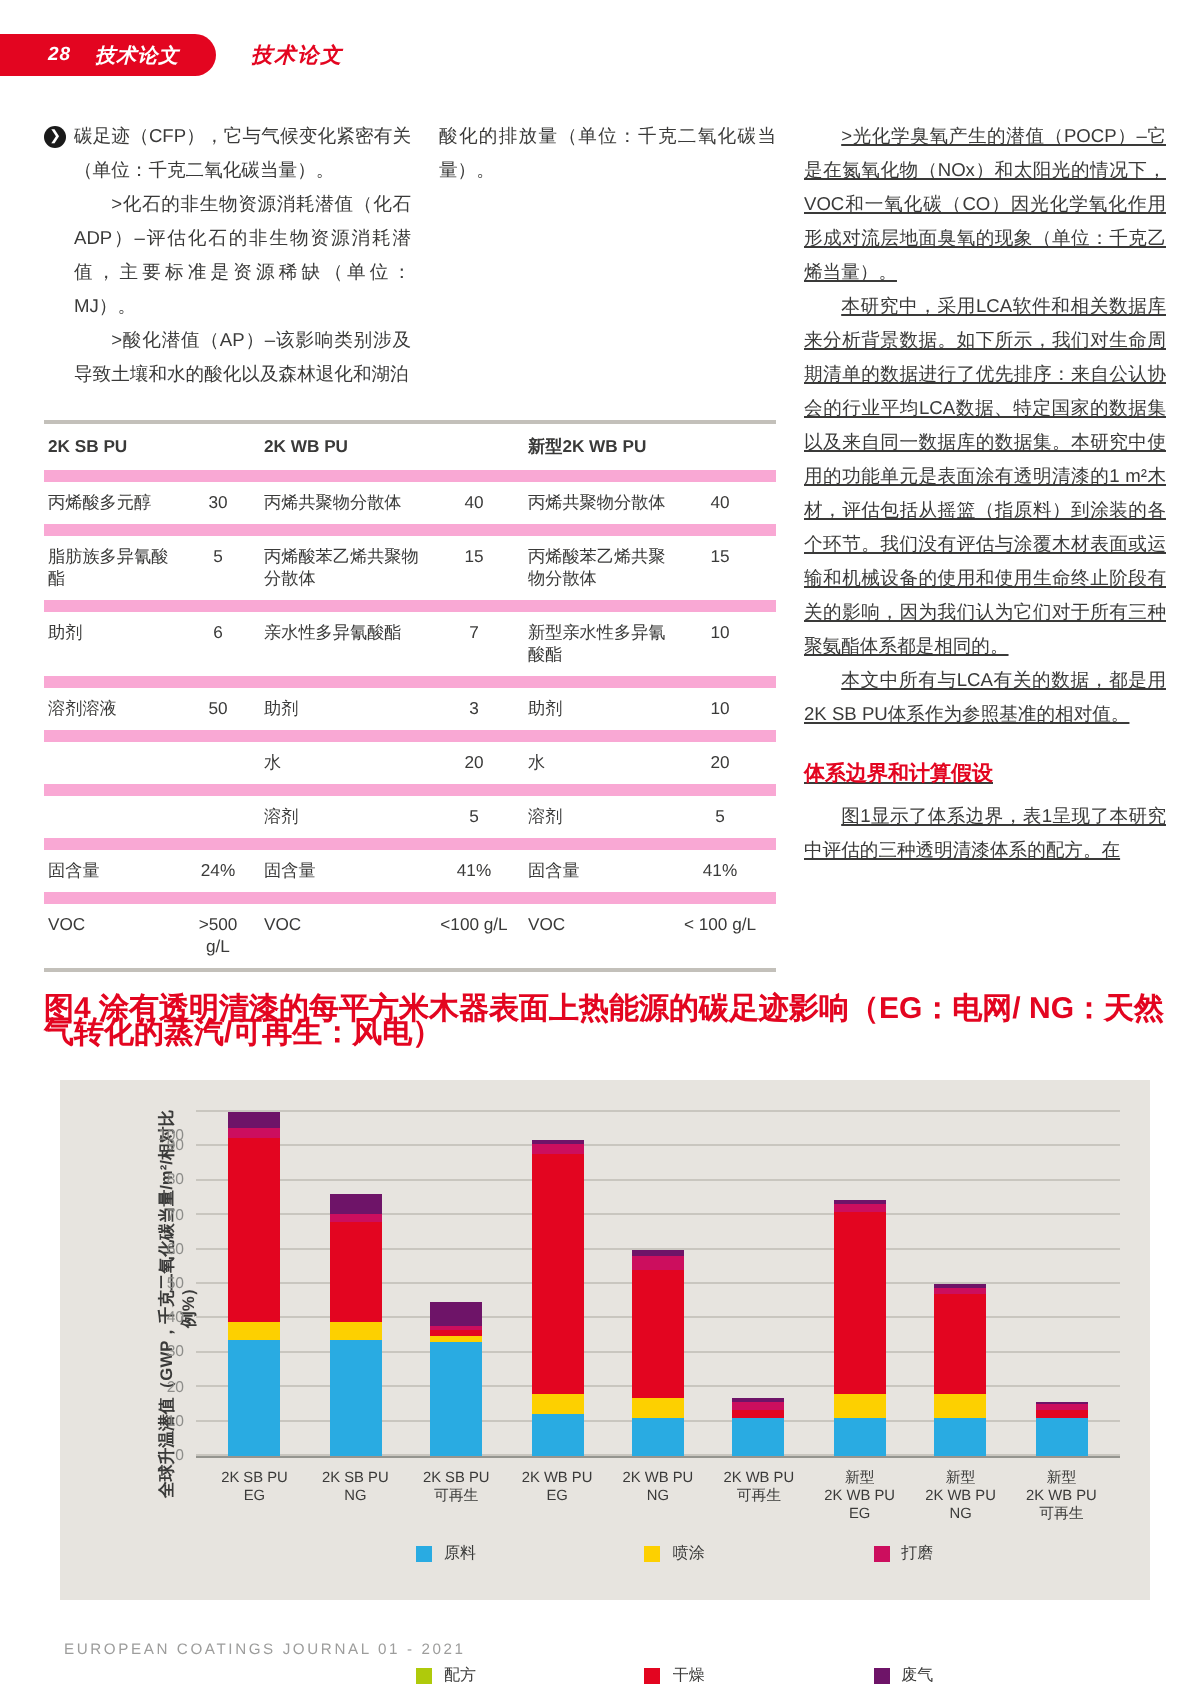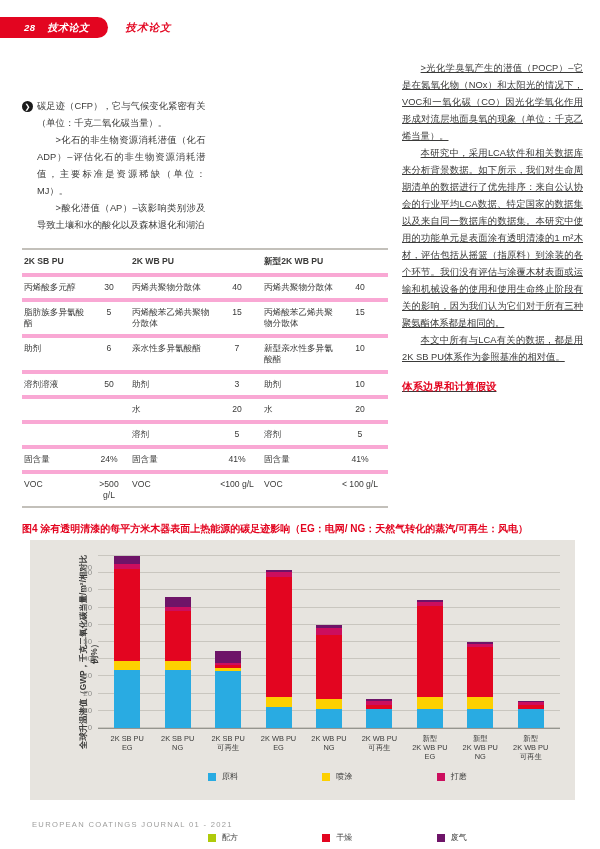--- a/index.html
+++ b/index.html
@@ -18,21 +18,21 @@
   .header-pill{
     background:#e30520;color:#fff;
     height:21px;display:flex;align-items:center;
     padding:0 18px 0 24px;border-radius:0 11px 11px 0;
     font-weight:bold;font-size:10px;letter-spacing:.5px;
   }
   .header-pill .pagenum{margin-right:12px;font-size:9.5px;}
   .header-kicker{color:#e30520;font-weight:bold;font-size:10.5px;margin-left:18px;letter-spacing:1px;}
   
   .content{position:absolute;top:60px;left:22px;right:17px;display:flex;gap:14px;}
-  .left{width:366px;flex:none;margin-top:38px;}
+  .left{width:366px;flex:none;}
   .right{flex:1;min-width:0;text-decoration:underline;}
   .two-cols{display:flex;gap:14px;}
   .col{flex:1;min-width:0;}
   .para{
     font-size:9.3px;line-height:17px;text-align:justify;margin:0 0 0 0;
     position:relative;
   }
   .para.indent{text-indent:2em;}
   .col1-pad{padding-left:15px;}
   .bullet{
@@ -43,32 +43,32 @@
     text-indent:0;
   }
   .subheading{color:#e30520;font-weight:bold;font-size:10.5px;margin:14px 0 6px 0;}
   
   .table-block{margin-top:14px;}
   .table-caption{font-size:9px;line-height:13.5px;font-weight:bold;color:#3a3a39;text-align:justify;}
   .data-table{margin-top:9px;width:100%;}
   .t-row{
     display:grid;
     grid-template-columns:72px 36px 88px 44px 76px 50px;
-    border-top:4px solid #f9a8d4;
+    border-top:6px solid #f9a8d4;
     padding:5px 0 5px 2px;
     font-size:8.6px;line-height:11px;
   }
   .t-row.t-head{border-top:2px solid #c3c0ba;font-weight:bold;font-size:8.6px;padding:6px 0 6px 2px;}
   .t-row.t-last{border-bottom:2px solid #c3c0ba;}
   .t-cell{padding-right:6px;}
   .t-val{text-align:center;padding-right:10px;}
   
   .fig-caption{
-    position:absolute;top:523px;left:22px;right:12px;
-    color:#e30520;font-weight:bold;font-size:10px;line-height:12px;
+    position:absolute;top:499px;left:22px;right:12px;
+    color:#e30520;font-weight:bold;font-size:15px;line-height:12px;
   }
   
   .chart-panel{
     position:absolute;top:540px;left:30px;width:545px;height:260px;
     background:#e7e4df;
   }
   .y-title{
     position:absolute;left:-41px;top:101px;width:200px;
     transform:rotate(-90deg);
     font-size:8.4px;font-weight:bold;line-height:1.3;text-align:center;color:#3a3a39;
@@ -115,20 +115,21 @@
 
   <div class="content">
     <div class="left">
       <div class="two-cols">
         <div class="col col1-pad" id="col1">
             <div class="para"><span class="bullet">❯</span>碳足迹（CFP），它与气候变化紧密有关（单位：千克二氧化碳当量）。</div>
             <div class="para indent">&gt;化石的非生物资源消耗潜值（化石ADP）–评估化石的非生物资源消耗潜值，主要标准是资源稀缺（单位：MJ）。</div>
             <div class="para indent">&gt;酸化潜值（AP）–该影响类别涉及导致土壤和水的酸化以及森林退化和湖泊</div>
           </div>
         <div class="col" id="col2">
+            <div class="para">酸化的排放量（单位：千克二氧化碳当量）。</div>
           </div>
       </div>
       <div class="table-block">
         <div class="data-table" id="data-table">
             <div class="t-row t-head">
               <div class="t-cell" style="grid-column: span 2;">2K SB PU</div>
               <div class="t-cell" style="grid-column: span 2;">2K WB PU</div>
               <div class="t-cell" style="grid-column: span 2;">新型2K WB PU</div>
             </div>
             <div class="t-row">
@@ -196,20 +197,21 @@
               <div class="t-cell t-val">&lt; 100 g/L</div>
             </div>
           </div>
       </div>
     </div>
     <div class="right" id="col3">
         <div class="para indent">&gt;光化学臭氧产生的潜值（POCP）–它是在氮氧化物（NOx）和太阳光的情况下，VOC和一氧化碳（CO）因光化学氧化作用形成对流层地面臭氧的现象（单位：千克乙烯当量）。</div>
         <div class="para indent">本研究中，采用LCA软件和相关数据库来分析背景数据。如下所示，我们对生命周期清单的数据进行了优先排序：来自公认协会的行业平均LCA数据、特定国家的数据集以及来自同一数据库的数据集。本研究中使用的功能单元是表面涂有透明清漆的1 m²木材，评估包括从摇篮（指原料）到涂装的各个环节。我们没有评估与涂覆木材表面或运输和机械设备的使用和使用生命终止阶段有关的影响，因为我们认为它们对于所有三种聚氨酯体系都是相同的。</div>
         <div class="para indent">本文中所有与LCA有关的数据，都是用2K SB PU体系作为参照基准的相对值。</div>
         <div class="subheading">体系边界和计算假设</div>
+        <div class="para indent">图1显示了体系边界，表1呈现了本研究中评估的三种透明清漆体系的配方。在</div>
       </div>
   </div>
 
   <div class="fig-caption">图4 涂有透明清漆的每平方米木器表面上热能源的碳足迹影响（EG：电网/ NG：天然气转化的蒸汽/可再生：风电）</div>
 
   <div class="chart-panel">
     <div class="y-title">全球升温潜值（GWP，千克二氧化碳当量/m²/相对比例%）</div>
     <div class="chart-body">
       <div class="yticks" id="yticks">
           <div class="ytick" style="bottom: -4px;">0</div>

